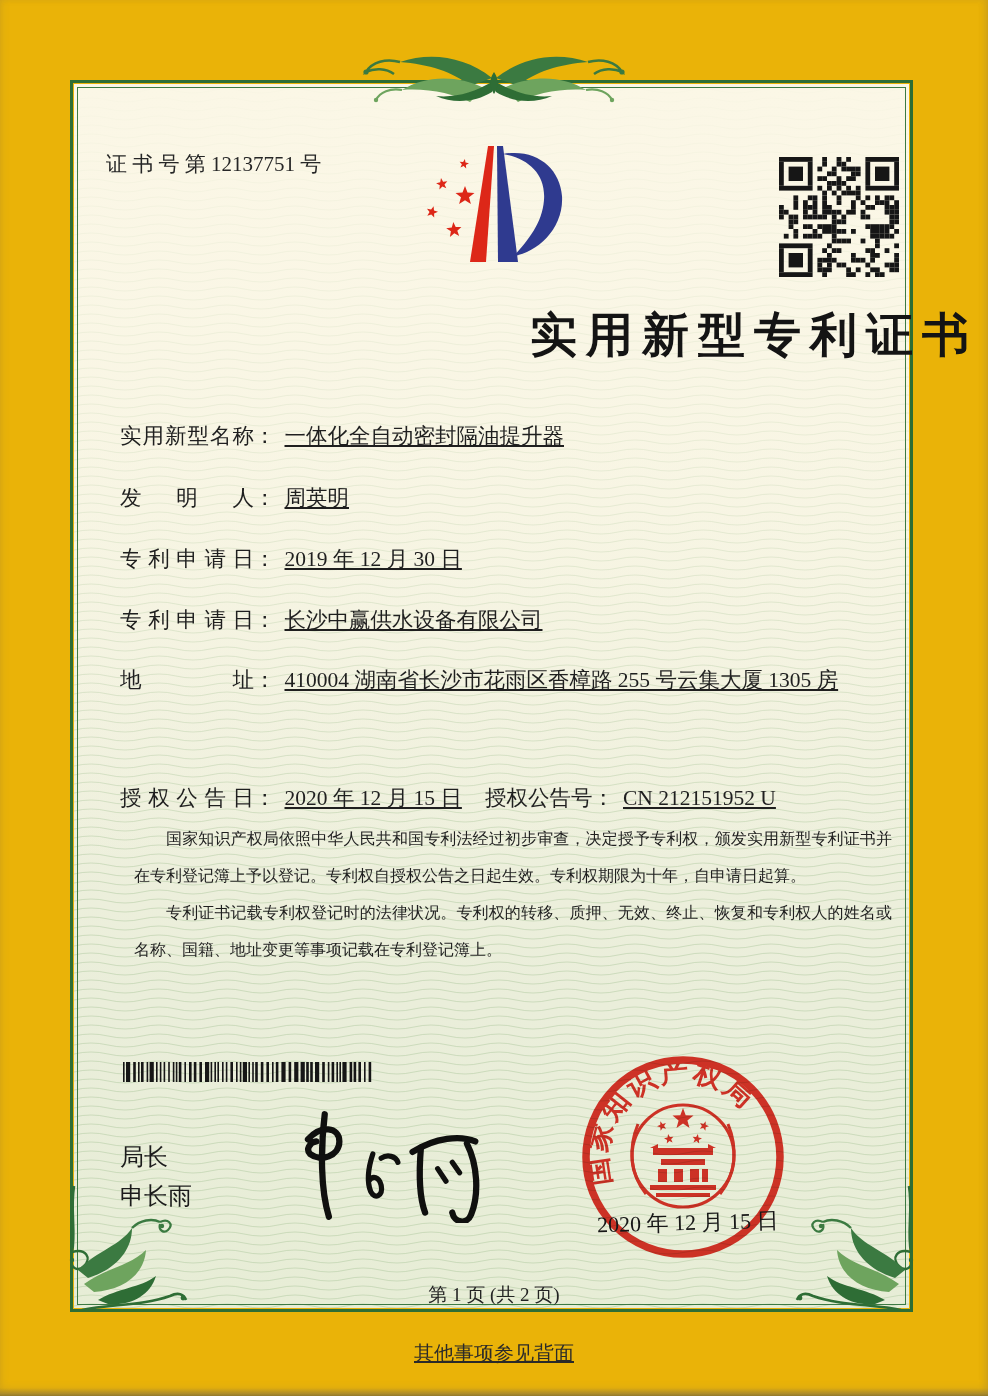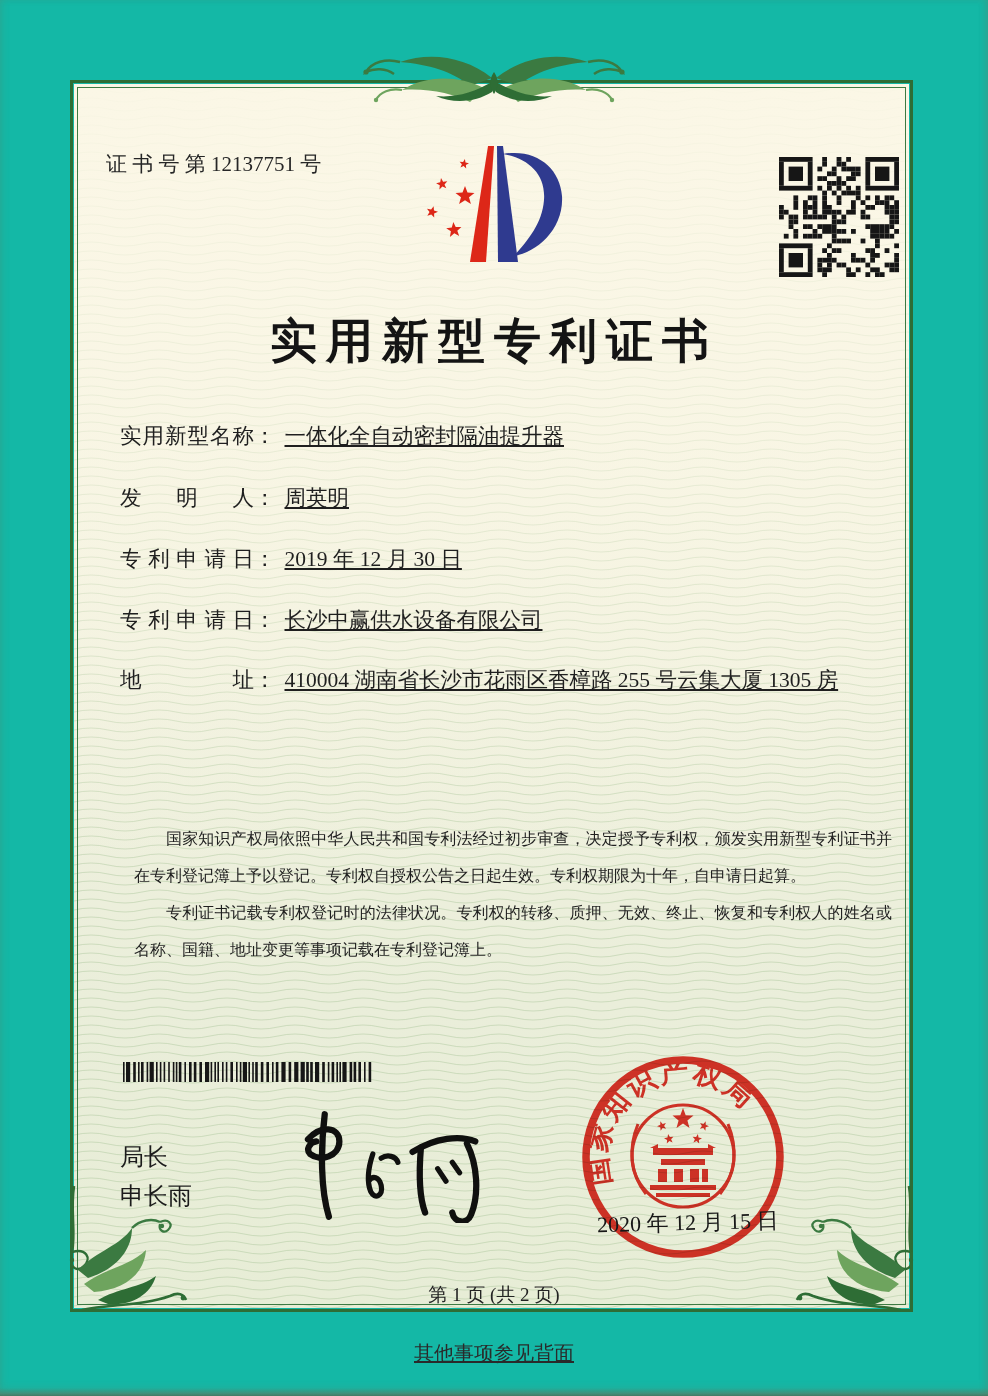--- a/index.html
+++ b/index.html
@@ -1,18 +1,18 @@
 <!DOCTYPE html>
 <html><head>
 <meta charset="utf-8">
 <style>
   html,body{margin:0;padding:0;background:#d8d2bf;}
   .page{
     position:relative;width:988px;height:1396px;overflow:hidden;
-    background:#14b8a6;
+    background:#eab308;
     font-family:"Liberation Serif","DejaVu Serif",serif;
     color:#1f1f1f;
     box-shadow:inset 0 -6px 10px rgba(120,110,80,.25), inset -3px 0 6px rgba(120,110,80,.12);
   }
   .page *{box-sizing:border-box;}
   
   .waves{position:absolute;left:74px;top:84px;width:835px;height:1224px;z-index:0;
     background:linear-gradient(180deg,#faf6e6 0%,#f4f3e1 35%,#eaeeda 75%,#e7edd6 100%);}
   .fade{position:absolute;left:74px;top:84px;width:835px;height:1224px;z-index:1;pointer-events:none;
     background:linear-gradient(180deg,rgba(251,247,230,.95) 0%,rgba(251,247,230,.55) 30%,rgba(251,247,230,0) 65%);}
@@ -22,21 +22,21 @@
   .frame::after{content:"";position:absolute;left:4px;top:4px;right:4px;bottom:4px;
     border:1.3px solid #3c7a43;}
   .ornament-top{position:absolute;left:324px;top:48px;width:340px;height:64px;z-index:3;}
   .corner{position:absolute;width:130px;height:140px;z-index:3;}
   .corner-left{left:62px;top:1184px;}
   .corner-right{left:791px;top:1184px;transform:scaleX(-1);}
   
   .cert-no{position:absolute;left:106px;top:150px;z-index:3;font-size:21px;color:#262626;}
   .logo{position:absolute;left:418px;top:140px;width:150px;height:130px;z-index:3;}
   .qr{position:absolute;left:779px;top:157px;width:120px;height:120px;z-index:3;}
-  .title{position:absolute;left:0;right:0;top:294px;z-index:3;margin:16px;text-align:center;
+  .title{position:absolute;left:0;right:0;top:294px;z-index:3;margin:10px;text-align:right;
     font-size:47px;font-weight:700;letter-spacing:9px;color:#141414;}
   .fields{position:absolute;inset:0;z-index:3;pointer-events:none;}
   .field-row{position:absolute;left:120px;width:760px;font-size:21.5px;line-height:30px;white-space:nowrap;}
   .field-row:nth-child(1){top:421px}
   .field-row:nth-child(2){top:483px}
   .field-row:nth-child(3){top:544px}
   .field-row:nth-child(4){top:605px}
   .field-row:nth-child(5){top:665px}
   .field-row:nth-child(6){top:725px}
   .flabel{display:inline-block;width:134px;text-align:justify;text-align-last:justify;vertical-align:top;}
@@ -341,20 +341,24 @@
   <h1 class="title">实用新型专利证书</h1>
 
   <div class="fields" id="fields">
       <div class="field-row"><span class="flabel">实用新型名称</span><span class="fcolon">：</span><span class="fvalue">一体化全自动密封隔油提升器</span></div>
       <div class="field-row"><span class="flabel">发明人</span><span class="fcolon">：</span><span class="fvalue">周英明</span></div>
       <div class="field-row"><span class="flabel">专利申请日</span><span class="fcolon">：</span><span class="fvalue">2019 年 12 月 30 日</span></div>
       <div class="field-row"><span class="flabel">专利申请日</span><span class="fcolon">：</span><span class="fvalue">长沙中赢供水设备有限公司</span></div>
       <div class="field-row"><span class="flabel">地址</span><span class="fcolon">：</span><span class="fvalue">410004 湖南省长沙市花雨区香樟路 255 号云集大厦 1305 房</span></div>
     </div>
 
+  <div class="grant-row">
+    <span class="flabel">授权公告日</span><span class="fcolon">：</span><span class="fvalue">2020 年 12 月 15 日</span>
+    <span class="grant-no"><span>授权公告号</span><span>：</span><span class="fvalue">CN 212151952 U</span></span>
+  </div>
 
   <div class="paras">
     <p>国家知识产权局依照中华人民共和国专利法经过初步审查，决定授予专利权，颁发实用新型专利证书并在专利登记簿上予以登记。专利权自授权公告之日起生效。专利权期限为十年，自申请日起算。</p>
     <p>专利证书记载专利权登记时的法律状况。专利权的转移、质押、无效、终止、恢复和专利权人的姓名或名称、国籍、地址变更等事项记载在专利登记簿上。</p>
   </div>
 
   <svg id="barcode" class="barcode" viewBox="0 0 250 20" preserveAspectRatio="none">
       <rect x="0" y="0" width="1.6" height="20" fill="#161616"></rect>
       <rect x="3" y="0" width="4.2" height="20" fill="#161616"></rect>
       <rect x="10.2" y="0" width="2.6" height="20" fill="#161616"></rect>

